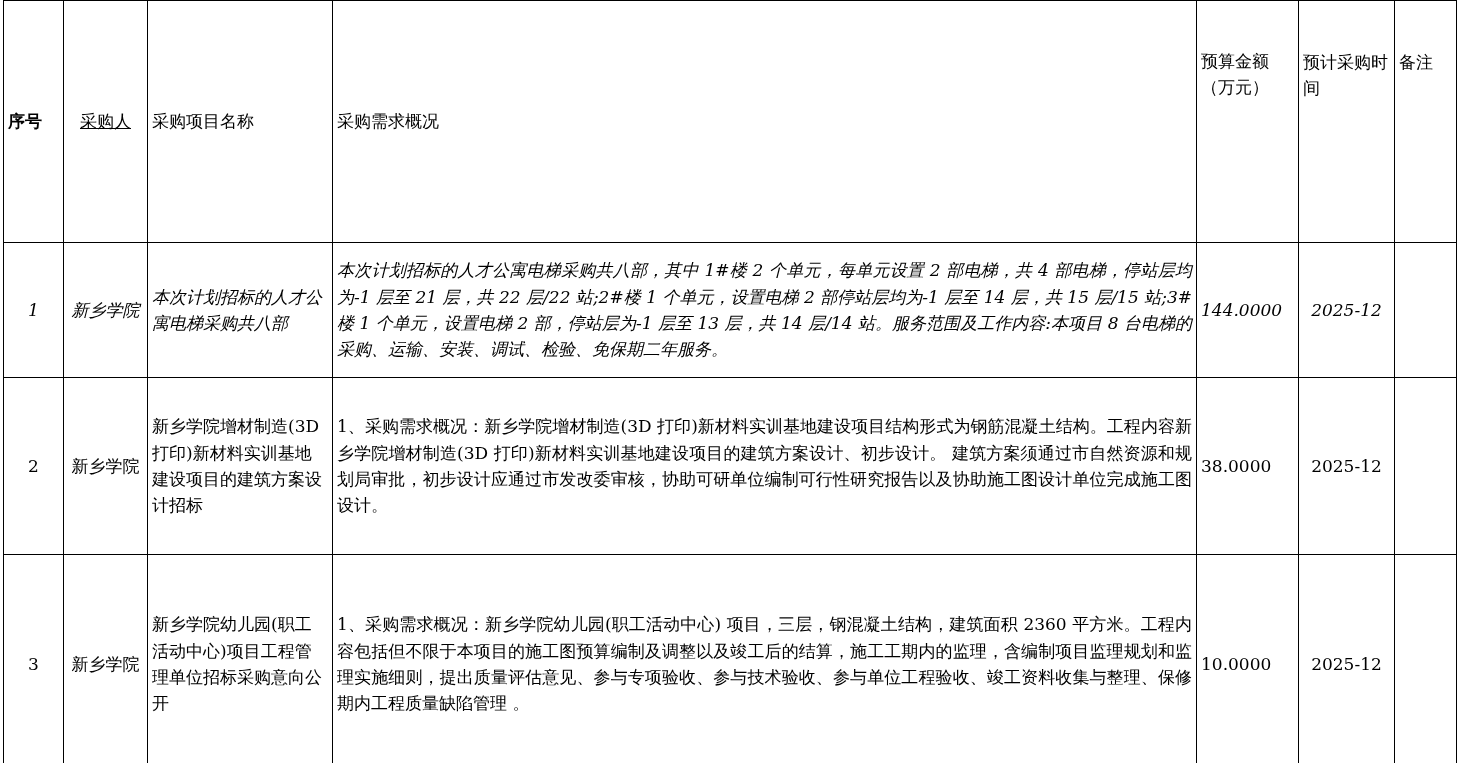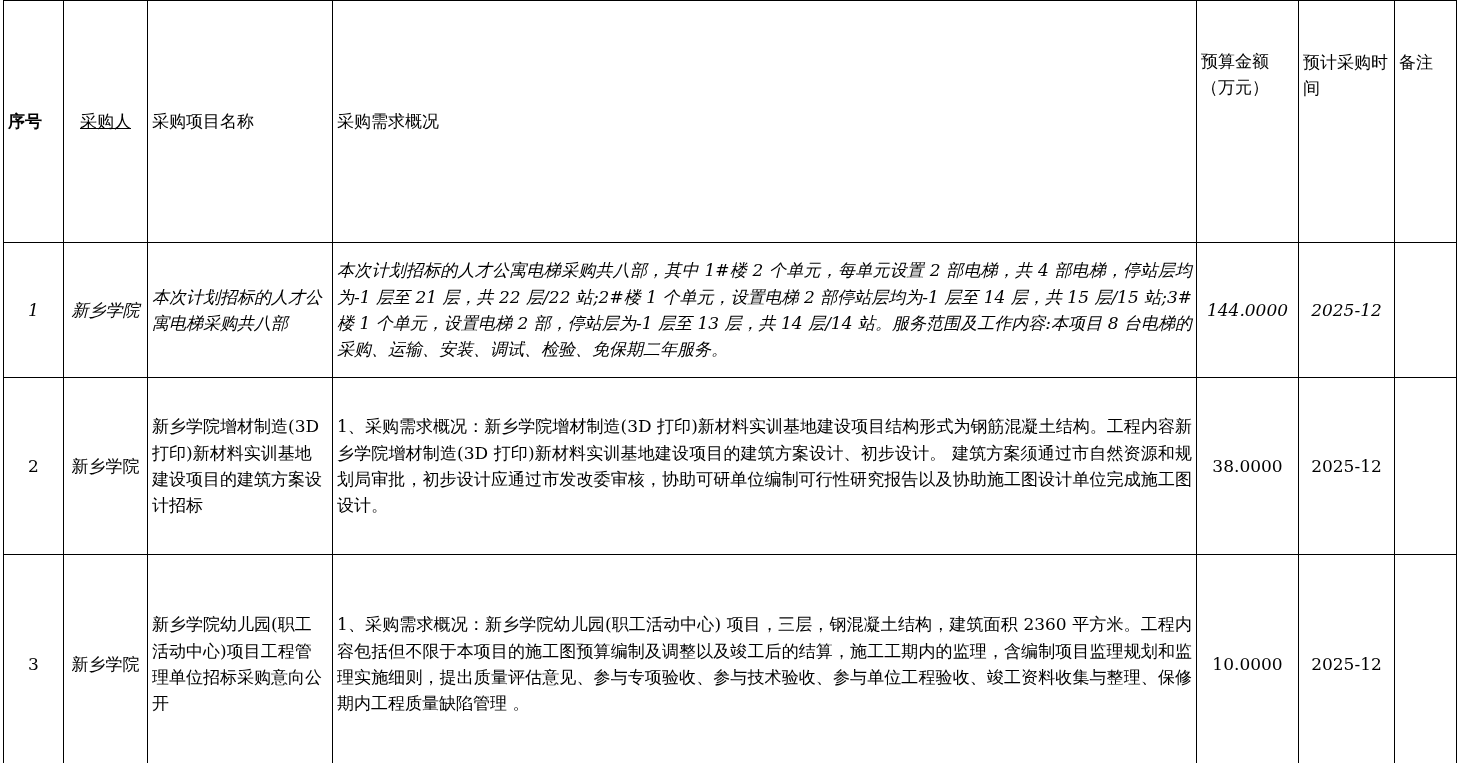--- a/index.html
+++ b/index.html
@@ -83,21 +83,21 @@
   }
   td.cell-desc {
     text-align: justify;
     vertical-align: middle;
     font-size: 17px;
     line-height: 1.62;
     padding-left: 6px;
     padding-right: 6px;
   }
   td.cell-amount {
-    text-align: center;
+    text-align: left;
     vertical-align: middle;
     font-size: 17px;
     padding-right: 8px;
   }
   td.cell-time {
     text-align: center;
     vertical-align: middle;
     font-size: 17px;
   }
   td.cell-remark {

